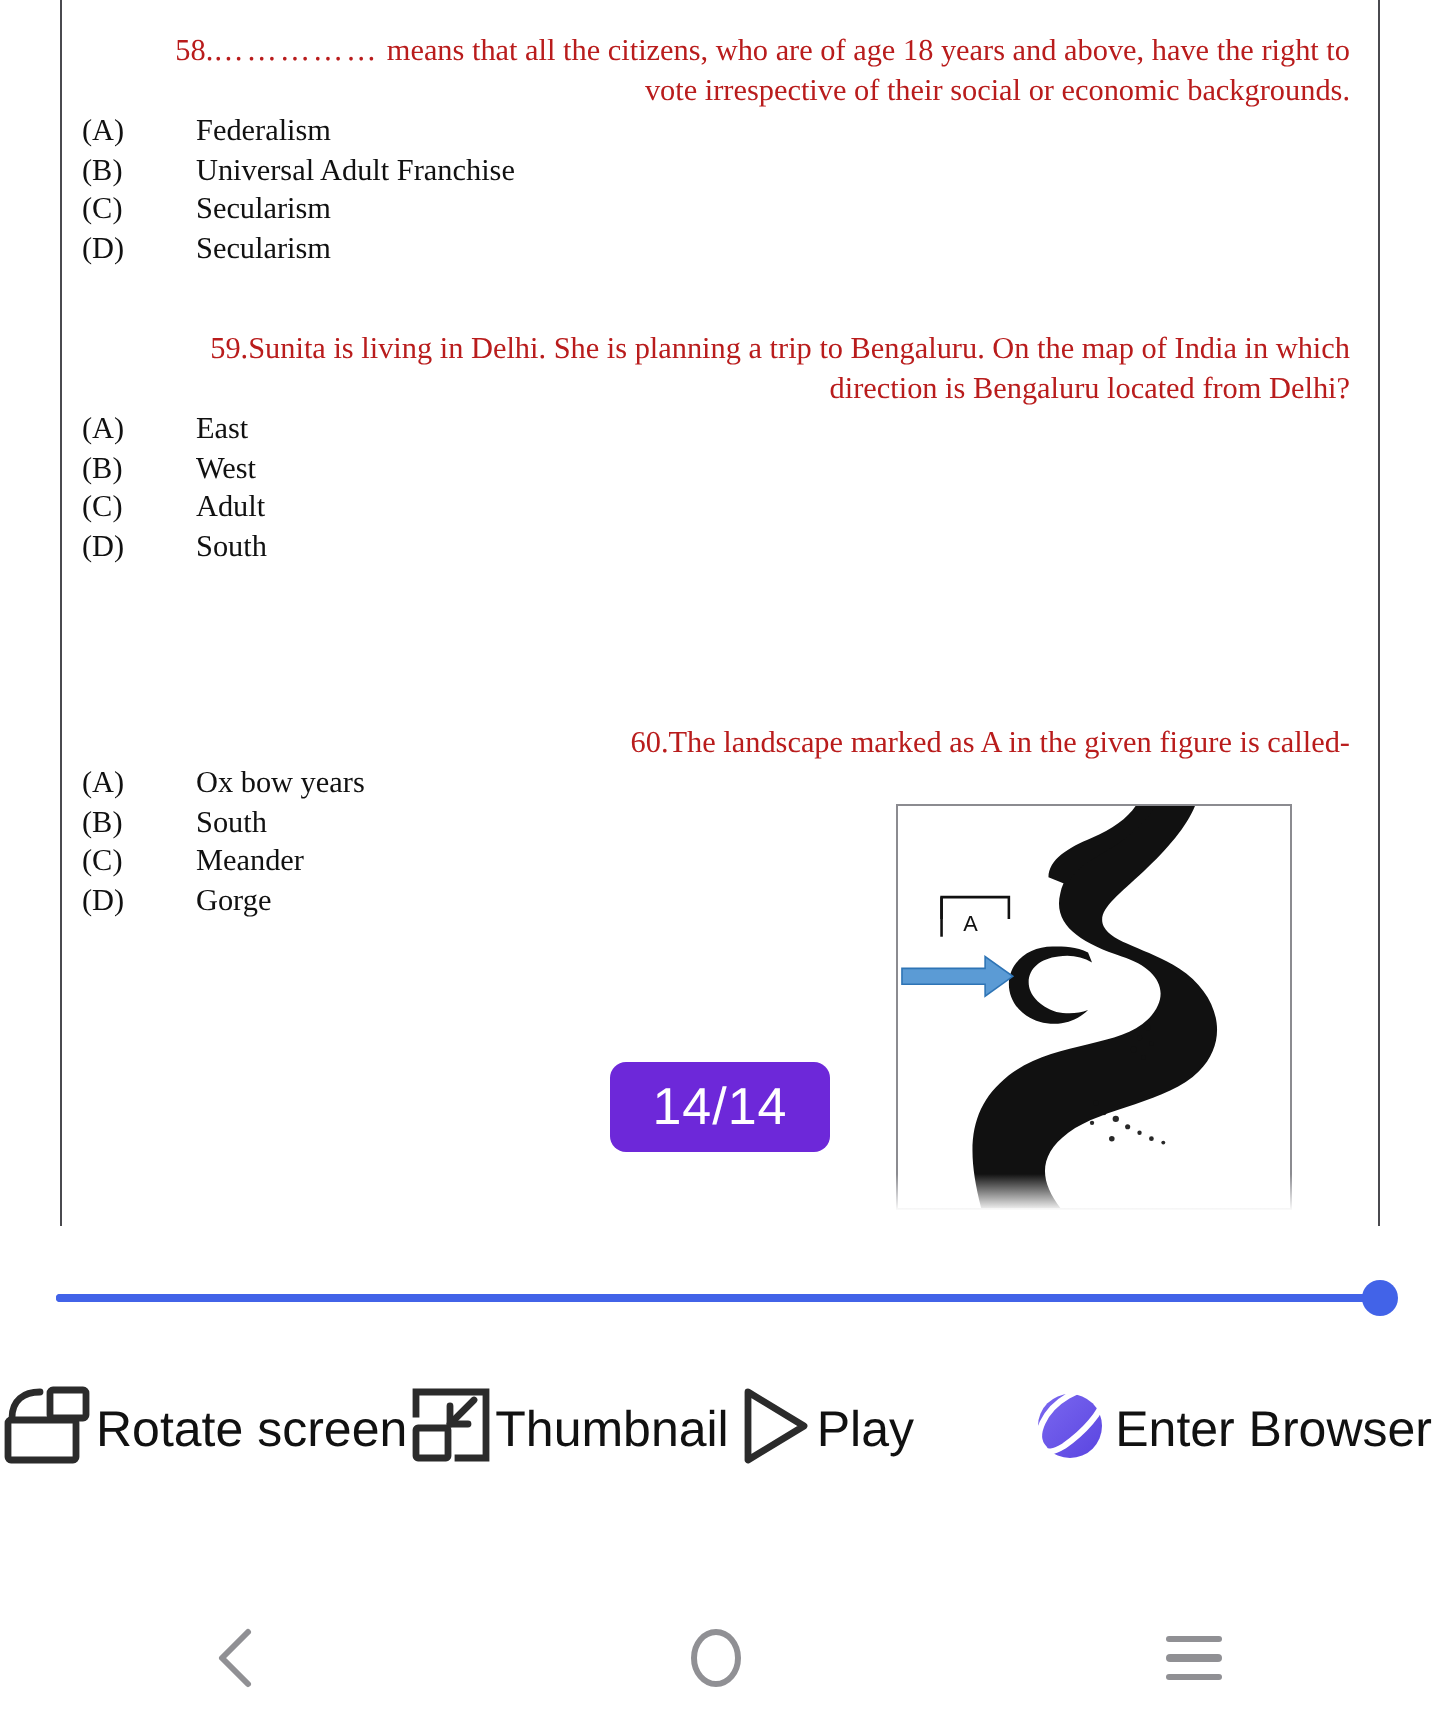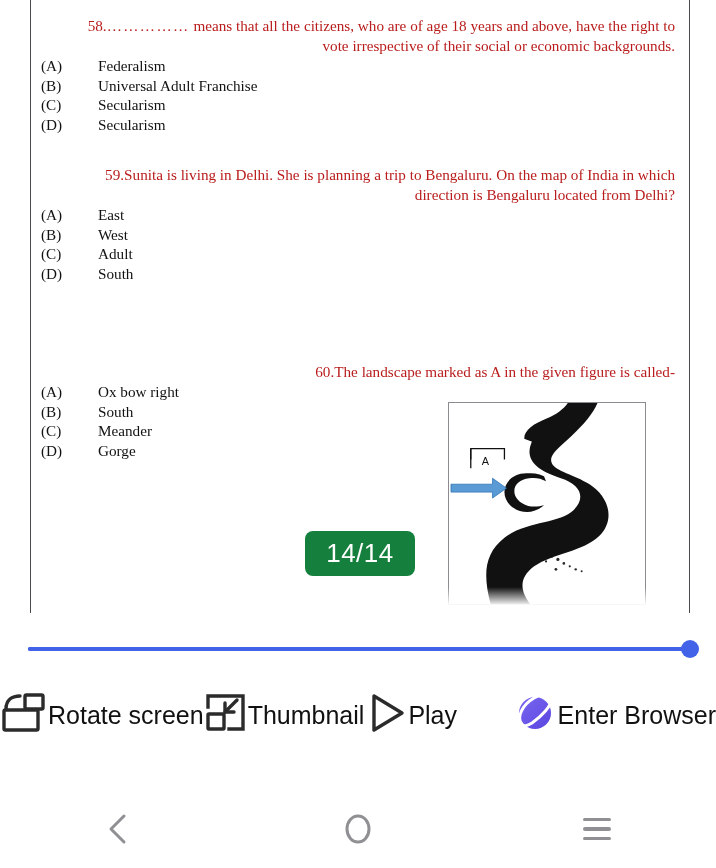--- a/index.html
+++ b/index.html
@@ -100,21 +100,21 @@
   .figure-box svg { display: block; width: 100%; height: 100%; }
 
   
   .page-counter {
     position: absolute;
     left: 305px;
     top: 531px;
     width: 110px;
     height: 45px;
     border-radius: 8px;
-    background: #15803d;
+    background: #6d28d9;
     color: #ffffff;
     display: flex;
     align-items: center;
     justify-content: center;
     font-family: "Liberation Sans", sans-serif;
     font-size: 26px;
     letter-spacing: 0.5px;
     z-index: 8;
   }
 
@@ -264,21 +264,21 @@
             <div class="opt-txt">South</div>
           </div>
         </div>
 
         <div class="q-block" style="top:372px;">
           <div class="q-stem">
             <span class="q-num">60.</span><span>The landscape marked as A in the given figure is called-</span>
           </div>
           <div class="q-opt">
             <div class="opt-key">(A)</div>
-            <div class="opt-txt">Ox bow right</div>
+            <div class="opt-txt">Ox bow years</div>
           </div>
           <div class="q-opt">
             <div class="opt-key">(B)</div>
             <div class="opt-txt">South</div>
           </div>
           <div class="q-opt">
             <div class="opt-key">(C)</div>
             <div class="opt-txt">Meander</div>
           </div>
           <div class="q-opt">

